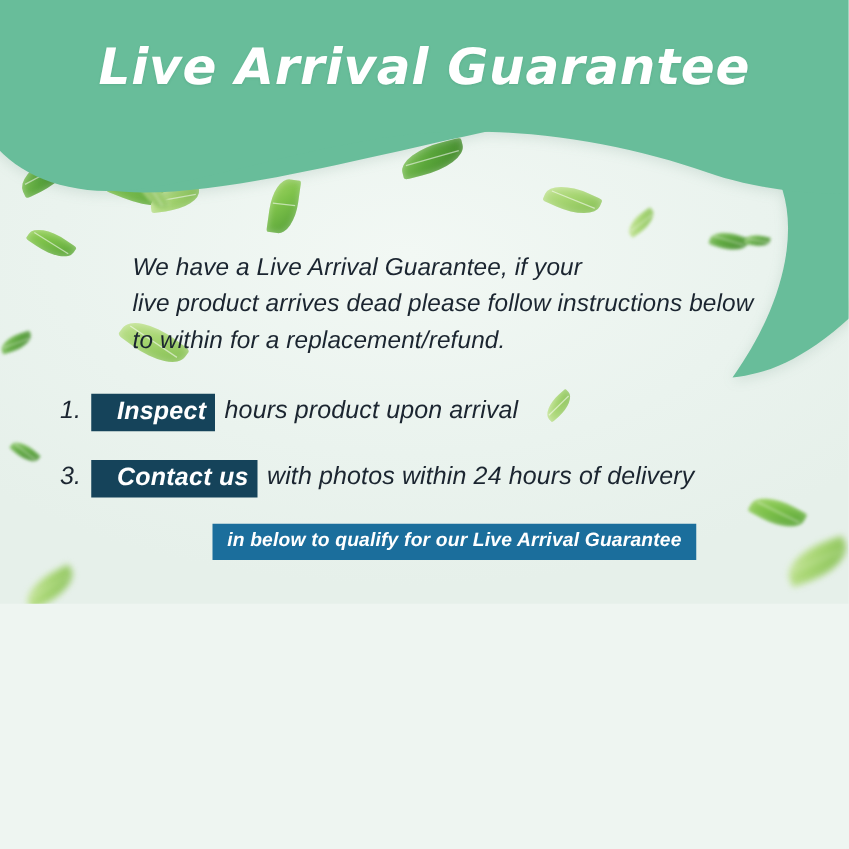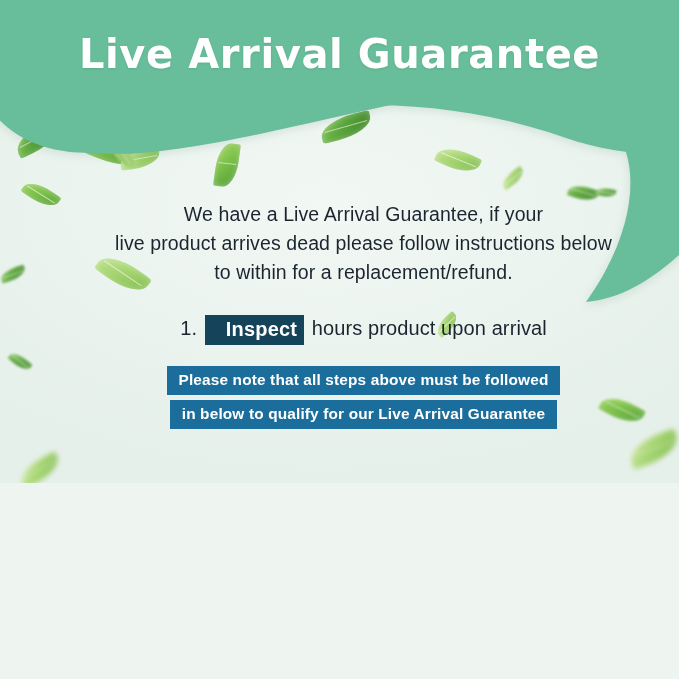--- a/index.html
+++ b/index.html
@@ -9,20 +9,21 @@
     font-family:"Liberation Sans",sans-serif;
     background:#eef5f1;
     overflow:hidden;
   }
   #card{
     position:relative;
     width:679px;height:483px;
     overflow:hidden;
     background:
       radial-gradient(ellipse 70% 55% at 48% 42%, #f2f8f4 0%, #eaf3ee 60%, #e6f0ea 100%);
+    font-style: italic;
   }
 
   
   .leaf{
     position:absolute;
     border-radius:72% 8% 72% 8%;
     pointer-events:none;
     background:linear-gradient(135deg,#a9d96a 0%,#7ec24a 42%,#4f9b34 100%);
     box-shadow:inset 0 0 6px rgba(255,255,255,.35);
   }
@@ -59,21 +60,21 @@
     letter-spacing:.6px;
     font-family:"DejaVu Sans","Liberation Sans",sans-serif;
     text-shadow:0 1px 2px rgba(40,110,85,.18);
   }
 
   
   #content{
     position:absolute;
     z-index:4;
     left:0;right:0;top:200px;
-    text-align:center;
+    text-align:left;
     color:#1b2530;
     margin-left:48px;
   }
   #intro{
     font-size:19.5px;
     line-height:29px;
     letter-spacing:.1px;
     padding:0 58px;
     color:#1b2530;
   }
@@ -189,22 +190,26 @@
 
     <div class="steps">
 
       <div class="step">
         <span>1.</span>
         <span class="hl">Inspect</span>
         <span>hours product upon arrival</span>
       </div>
 
 
+      <div class="step">
+        <span>3.</span>
+        <span class="hl">Contact us</span>
+        <span>with photos within 24 hours of delivery</span>
+      </div>
 
     </div>
 
     <div class="notes">
-      <span class="note">Please note that all steps above must be followed</span>
       <span class="note">in below to qualify for our Live Arrival Guarantee</span>
     </div>
 
   </div>
 </div>
 
 </body></html>

